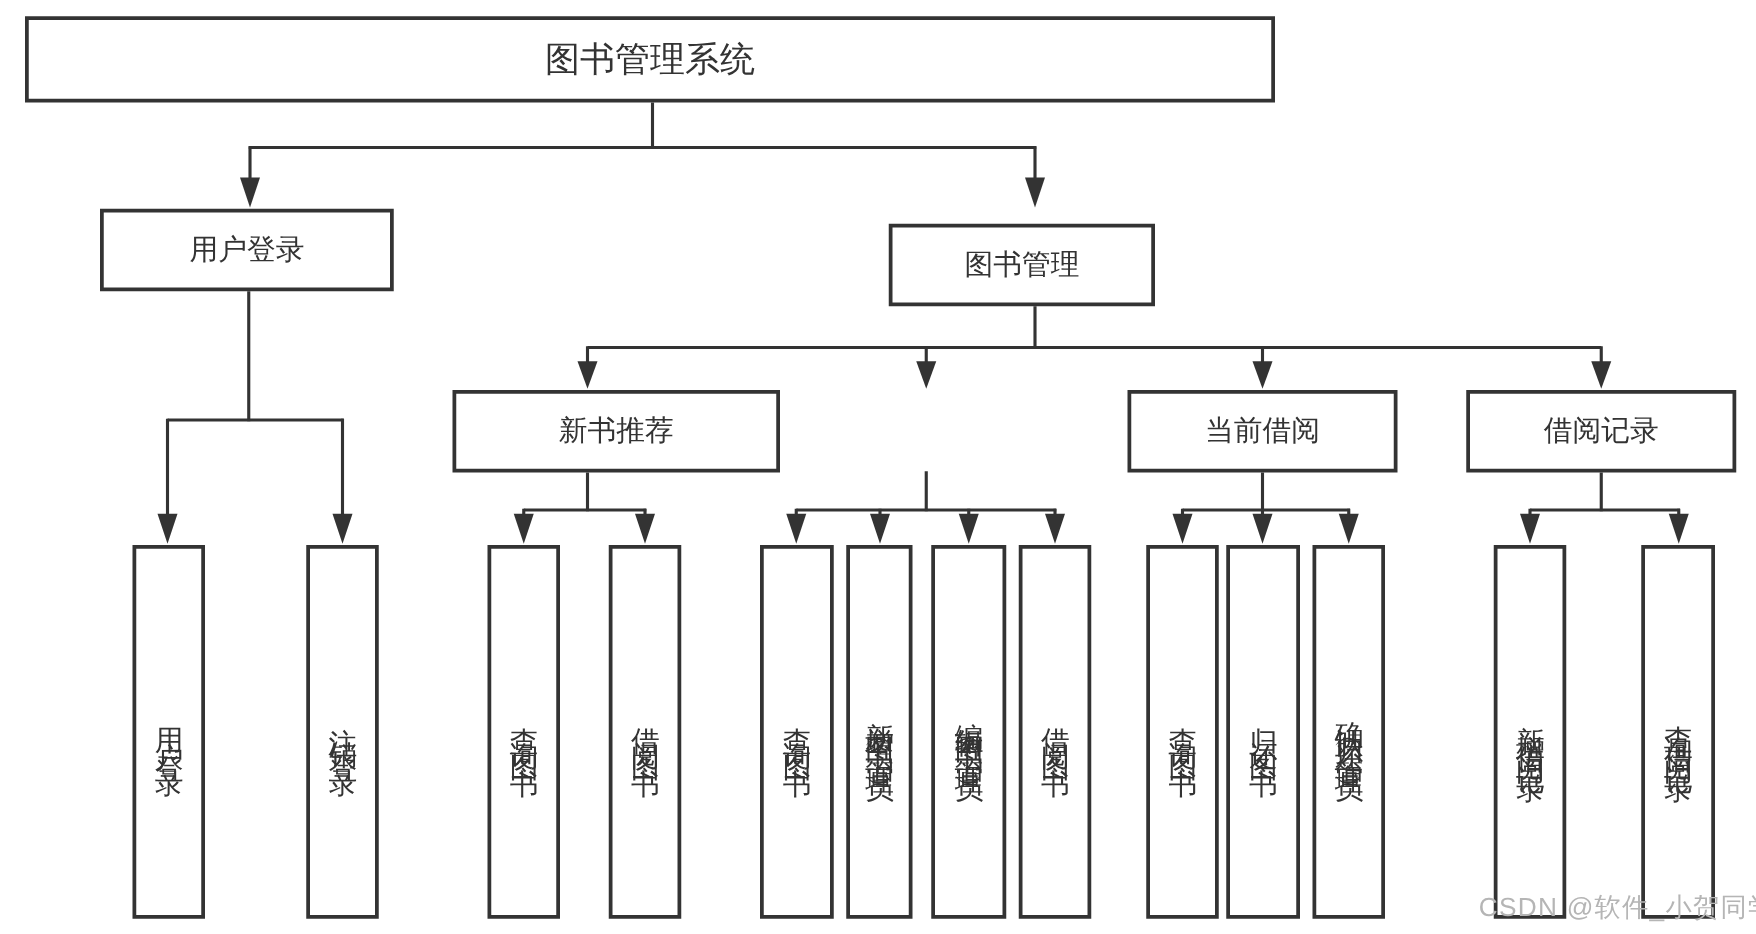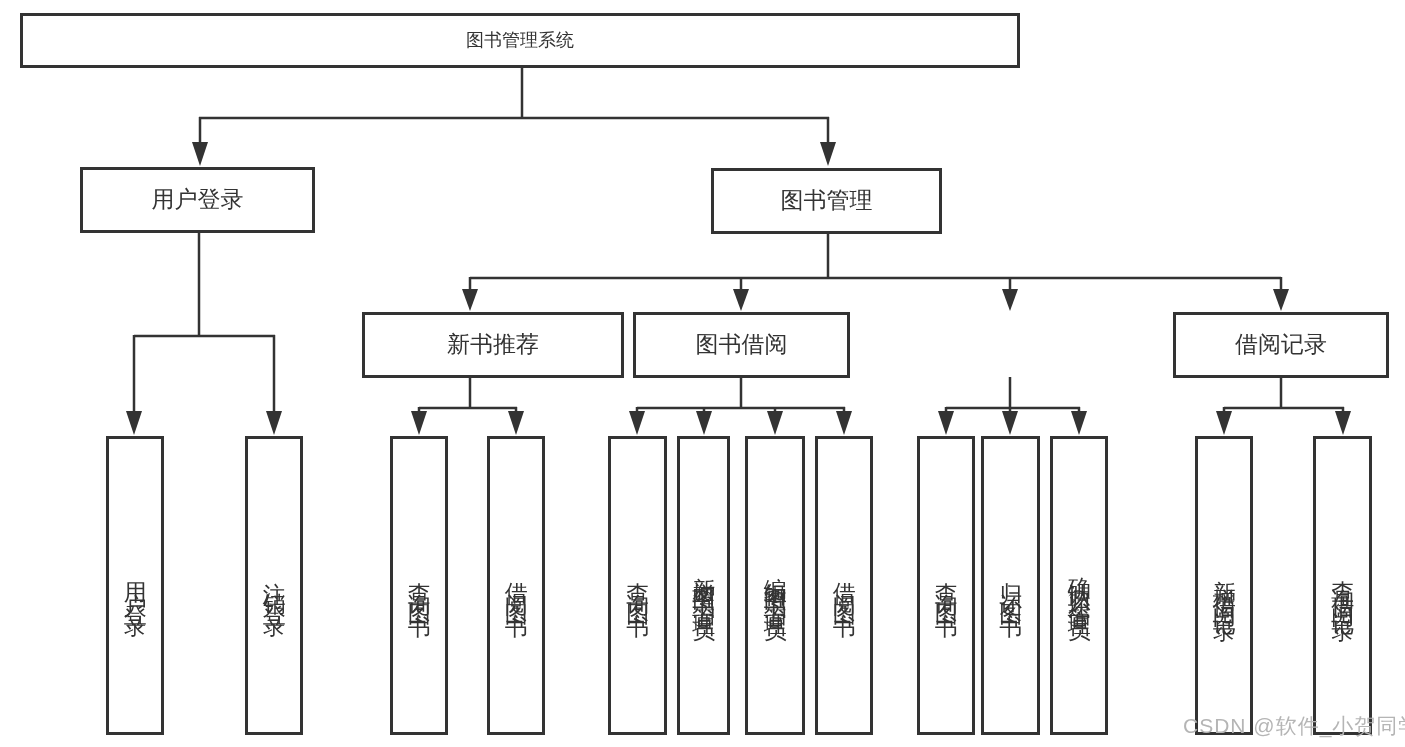--- a/index.html
+++ b/index.html
@@ -84,27 +84,27 @@
       <polygon points="767,411 783,411 775,435"></polygon>
       <polygon points="836,411 852,411 844,435"></polygon>
       <polygon points="938,411 954,411 946,435"></polygon>
       <polygon points="1002,411 1018,411 1010,435"></polygon>
       <polygon points="1071,411 1087,411 1079,435"></polygon>
       <polygon points="1216,411 1232,411 1224,435"></polygon>
       <polygon points="1335,411 1351,411 1343,435"></polygon>
     </g>
   </svg>
 
-  <div class="node" style="left:20px;top:13px;width:1000px;height:55px;font-size:18px;">图书管理系统</div>
+  <div class="node" style="left:20px;top:13px;width:1000px;height:69px;font-size:28px;">图书管理系统</div>
 
   <div class="node" style="left:80px;top:167px;width:235px;height:66px;">用户登录</div>
-  <div class="node" style="left:711px;top:168px;width:231px;height:66px;">图书管理</div>
+  <div class="node" style="left:711px;top:179px;width:213px;height:66px;">图书管理</div>
 
   <div class="node" style="left:362px;top:312px;width:262px;height:66px;">新书推荐</div>
-  <div class="node" style="left:633px;top:312px;width:217px;height:66px;">图书借阅</div>
+  <div class="node" style="left:902px;top:312px;width:216px;height:66px;">当前借阅</div>
   <div class="node" style="left:1173px;top:312px;width:216px;height:66px;">借阅记录</div>
 
   <div class="node vnode" style="left:106px;top:436px;width:58px;height:299px;">用户登录</div>
   <div class="node vnode" style="left:245px;top:436px;width:58px;height:299px;">注销登录</div>
 
   <div class="node vnode" style="left:390px;top:436px;width:58px;height:299px;">查询图书</div>
   <div class="node vnode" style="left:487px;top:436px;width:58px;height:299px;">借阅图书</div>
 
   <div class="node vnode" style="left:608px;top:436px;width:59px;height:299px;">查询图书</div>
   <div class="node vnode" style="left:677px;top:436px;width:53px;height:299px;letter-spacing:6px;">新增图书（管理员）</div>

